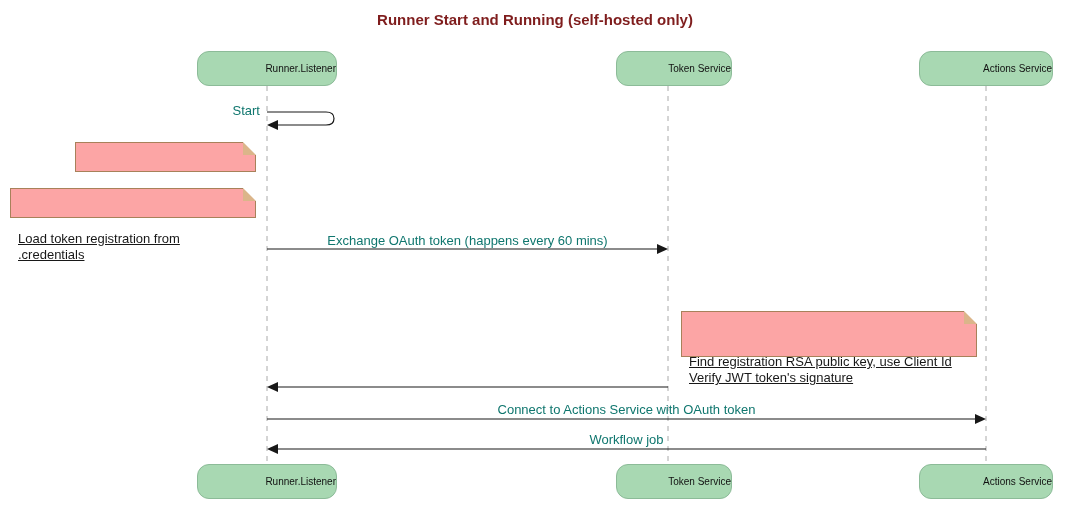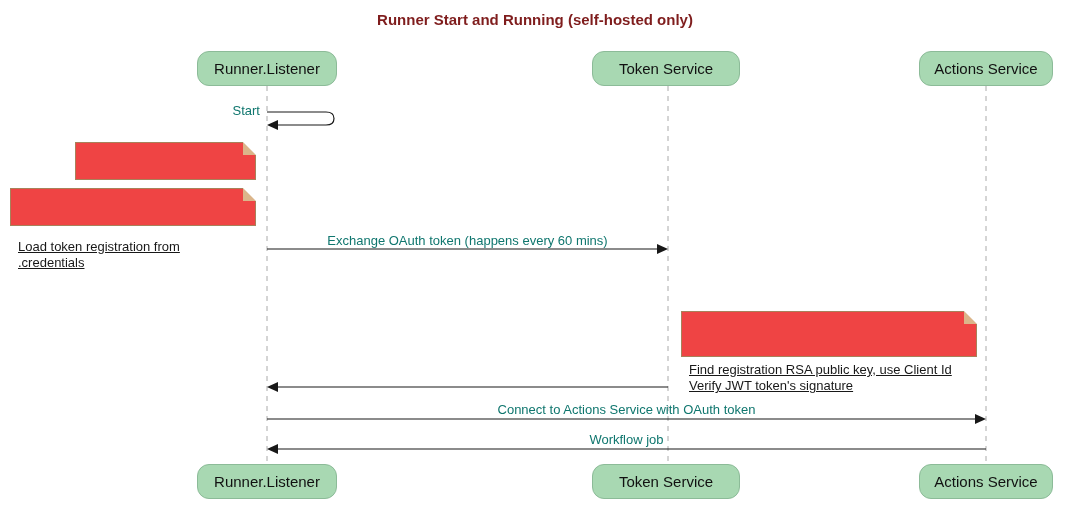--- a/index.html
+++ b/index.html
@@ -7,49 +7,49 @@
     position:relative; width:1070px; height:525px; background:#ffffff;
     font-family:"Liberation Sans", sans-serif; color:#181818; overflow:hidden;
   }
   #title {
     position:absolute; left:0; top:11px; width:1070px; text-align:center;
     font-size:15px; font-weight:bold; color:#7f1d1d;
   }
   .participant {
     position:absolute; height:35px; box-sizing:border-box;
     background:#a8d8b2; border:1px solid #8cbb98; border-radius:12px;
-    display:flex; align-items:center; justify-content:center;
-    font-size:15px; color:#111;
+    display:flex; align-items:center; justify-content:flex-end;
+    font-size:10px; color:#111;
   }
   .p-row-top { top:51px; }
   .p-row-bottom { top:464px; }
   #p1t,#p1b { left:197px; width:140px; }
-  #p2t,#p2b { left:592px; width:148px; }
+  #p2t,#p2b { left:616px; width:116px; }
   #p3t,#p3b { left:919px; width:134px; }
 
   svg.overlay { position:absolute; left:0; top:0; width:1070px; height:525px; }
   .lifeline { stroke:#aaaaaa; stroke-width:1; stroke-dasharray:5 5; fill:none; }
   .arrow-line { stroke:#181818; stroke-width:1.2; fill:none; }
   .arrow-head { fill:#181818; stroke:none; }
 
   .msg-label {
     position:absolute; font-size:13px; color:#0f766e; text-align:center;
     white-space:nowrap;
   }
   #lbl-start { left:180px; top:103px; width:80px; text-align:right; }
   #lbl-m2 { left:267px; top:233px; width:401px; }
   #lbl-m3 { left:267px; top:372px; width:401px; }
   #lbl-m4 { left:267px; top:402px; width:719px; }
   #lbl-m5 { left:267px; top:432px; width:719px; }
 
   .note {
     position:absolute; box-sizing:border-box;
-    background:#ef4444; border:1px solid #a8815a;
+    background:#fca5a5; border:1px solid #a8815a;
     font-size:13px; color:#181818; line-height:16px;
-    padding:18px 7px; white-space:pre-line;text-decoration:underline;
+    padding:10px 7px; white-space:pre-line;text-decoration:underline;
   }
   .note-fold {
     position:absolute; top:-1px; right:-1px; width:0; height:0;
     border-width:0 13px 13px 0; border-style:solid;
     border-color:#ffffff #ffffff #dbb58a #dbb58a;
   }
   #note1 { left:75px;  top:142px; width:181px; height:30px; }
   #note2 { left:10px;  top:188px; width:246px; height:30px; }
   #note3 { left:280px; top:264px; width:381px; height:30px; }
   #note4 { left:681px; top:311px; width:296px; height:46px; }

